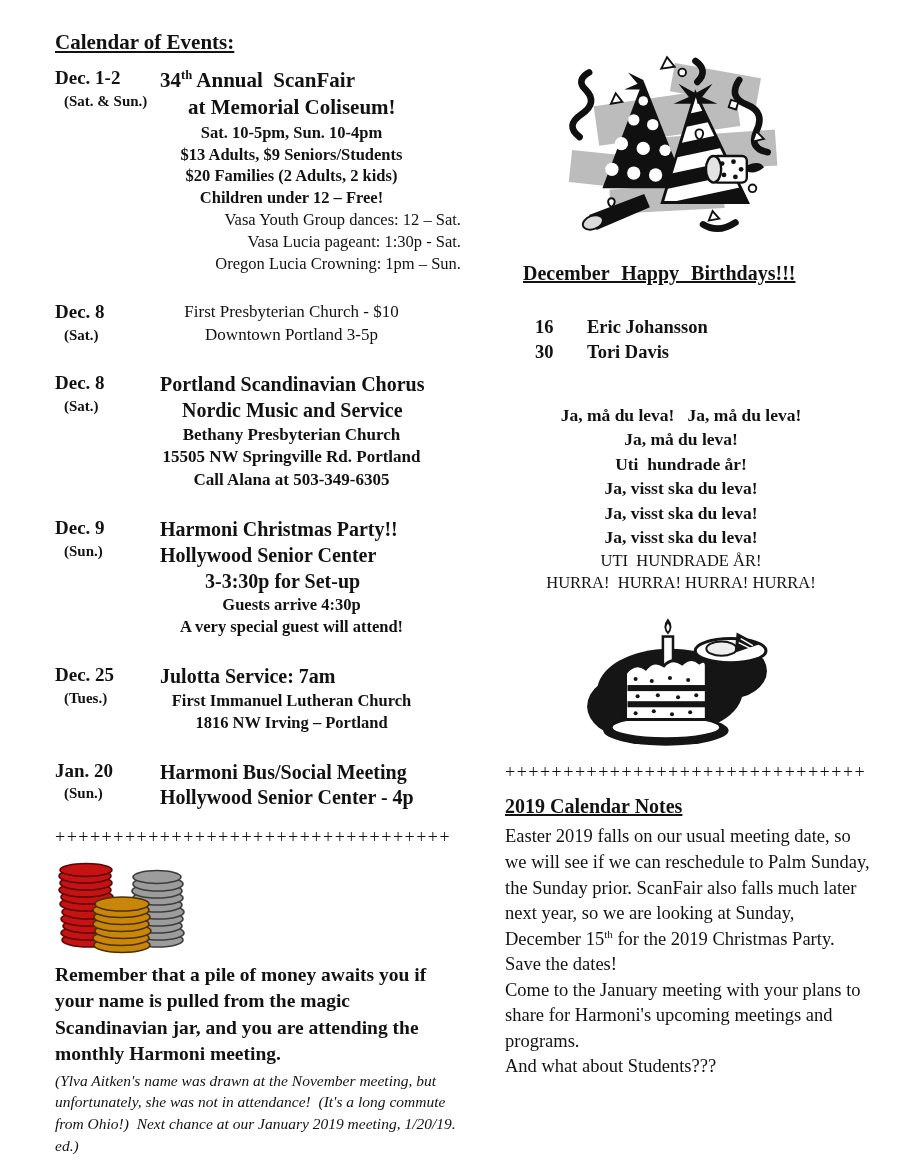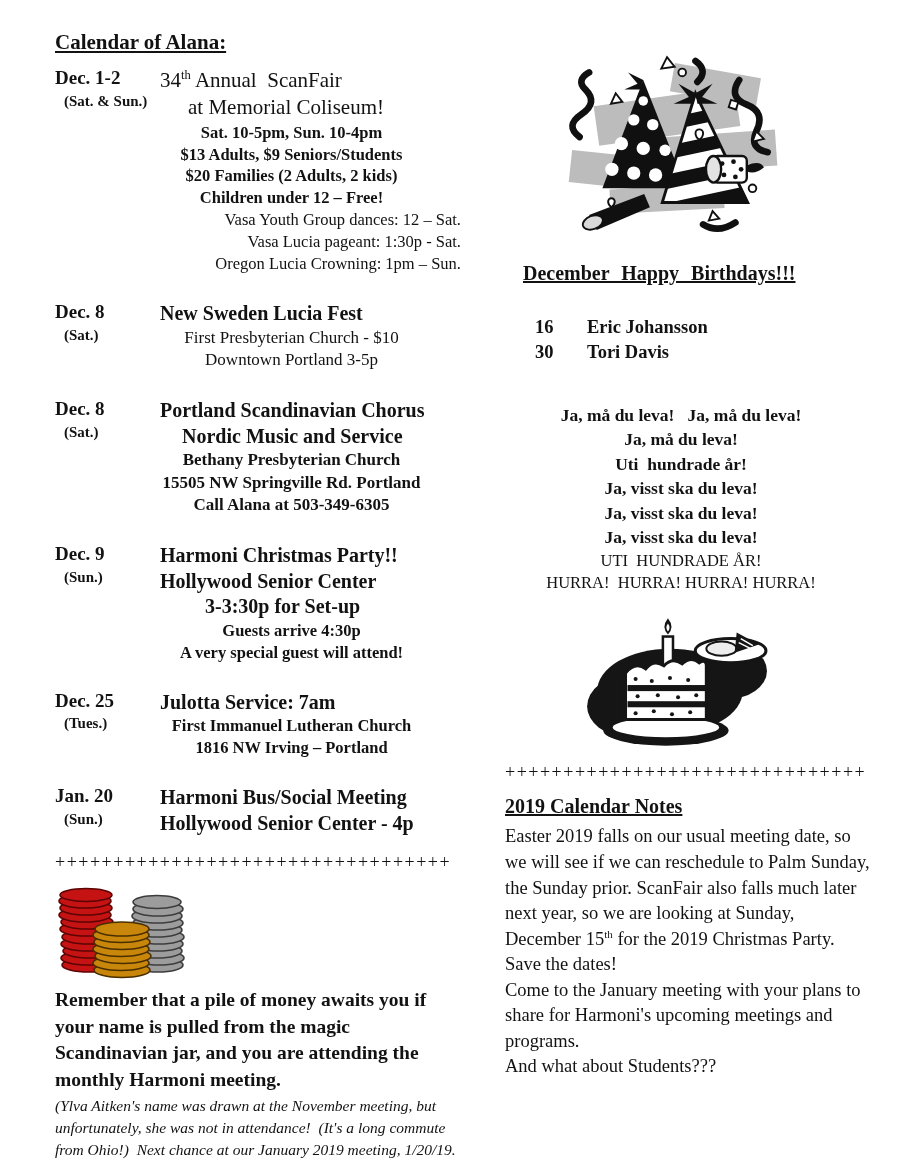--- a/index.html
+++ b/index.html
@@ -9,21 +9,21 @@
     overflow:hidden; margin:0 auto;
   }
   [data-bind]{white-space:pre-wrap;}
   .col-left{position:absolute; left:55px; top:0; width:406px;}
   .col-right{position:absolute; left:505px; top:14px; width:368px;}
   .u{text-decoration:underline;}
   .h-title{font-size:21px; font-weight:bold; margin:30px 0 0 0;}
   .ev{display:grid; grid-template-columns:105px 1fr; margin-top:26px;}
   .ev-date{font-size:19px; font-weight:bold; line-height:1.2;}
   .ev-day{font-size:15px; font-weight:bold; padding-left:9px; margin-top:3px;}
-  .ev-big{font-size:21px; font-weight:normal; line-height:1.3;}
+  .ev-big{font-size:21px; font-weight:bold; line-height:1.3;}
   .ev-title{font-size:20px; font-weight:bold; line-height:1.28;}
   .ind-a{padding-left:28px;}
   .ind-b{padding-left:22px;}
   .ind-c{padding-left:45px;}
   .cb{text-align:center; margin-left:-38px;}
   .sb{font-size:16.5px; font-weight:bold; line-height:1.33;}
   .sr{font-size:16.5px; line-height:1.33;text-align:right;}
   .sb17{font-size:17px; font-weight:bold; line-height:1.33;}
   .sr17{font-size:17px; line-height:1.33;}
   .plus{font-size:18px; letter-spacing:1.5px; margin-top:16px; white-space:nowrap; overflow:hidden;}
@@ -43,21 +43,21 @@
   .notes{margin-top:6px;}
   sup{font-size:60%; vertical-align:super; line-height:0;}
 </style>
 </head>
 <body>
 
 <div class="page">
 
   <div class="col-left">
 
-    <h2 class="h-title u" data-bind="left.title">Calendar of Alana:</h2>
+    <h2 class="h-title u" data-bind="left.title">Calendar of Events:</h2>
 
     
     <div class="ev" style="margin-top:12px;">
       <div>
         <div class="ev-date" data-bind="left.events.0.date">Dec. 1-2</div>
         <div class="ev-day" data-bind="left.events.0.day">(Sat. &amp; Sun.)</div>
       </div>
       <div>
         <div class="ev-big"><span data-bind="left.events.0.t1a">34</span><sup data-bind="left.events.0.t1sup">th</sup><span data-bind="left.events.0.t1b"> Annual  ScanFair</span></div>
         <div class="ev-big ind-a" data-bind="left.events.0.t2">at Memorial Coliseum!</div>
@@ -73,21 +73,20 @@
       </div>
     </div>
 
     
     <div class="ev">
       <div>
         <div class="ev-date" data-bind="left.events.1.date">Dec. 8</div>
         <div class="ev-day" data-bind="left.events.1.day">(Sat.)</div>
       </div>
       <div>
-        <div class="ev-title" data-bind="left.events.1.titles.0">New Sweden Lucia Fest</div>
         <div class="cb">
           <div class="sr17" data-bind="left.events.1.sub_reg.0">First Presbyterian Church - $10</div>
           <div class="sr17" data-bind="left.events.1.sub_reg.1">Downtown Portland 3-5p</div>
         </div>
       </div>
     </div>
 
     
     <div class="ev">
       <div>

